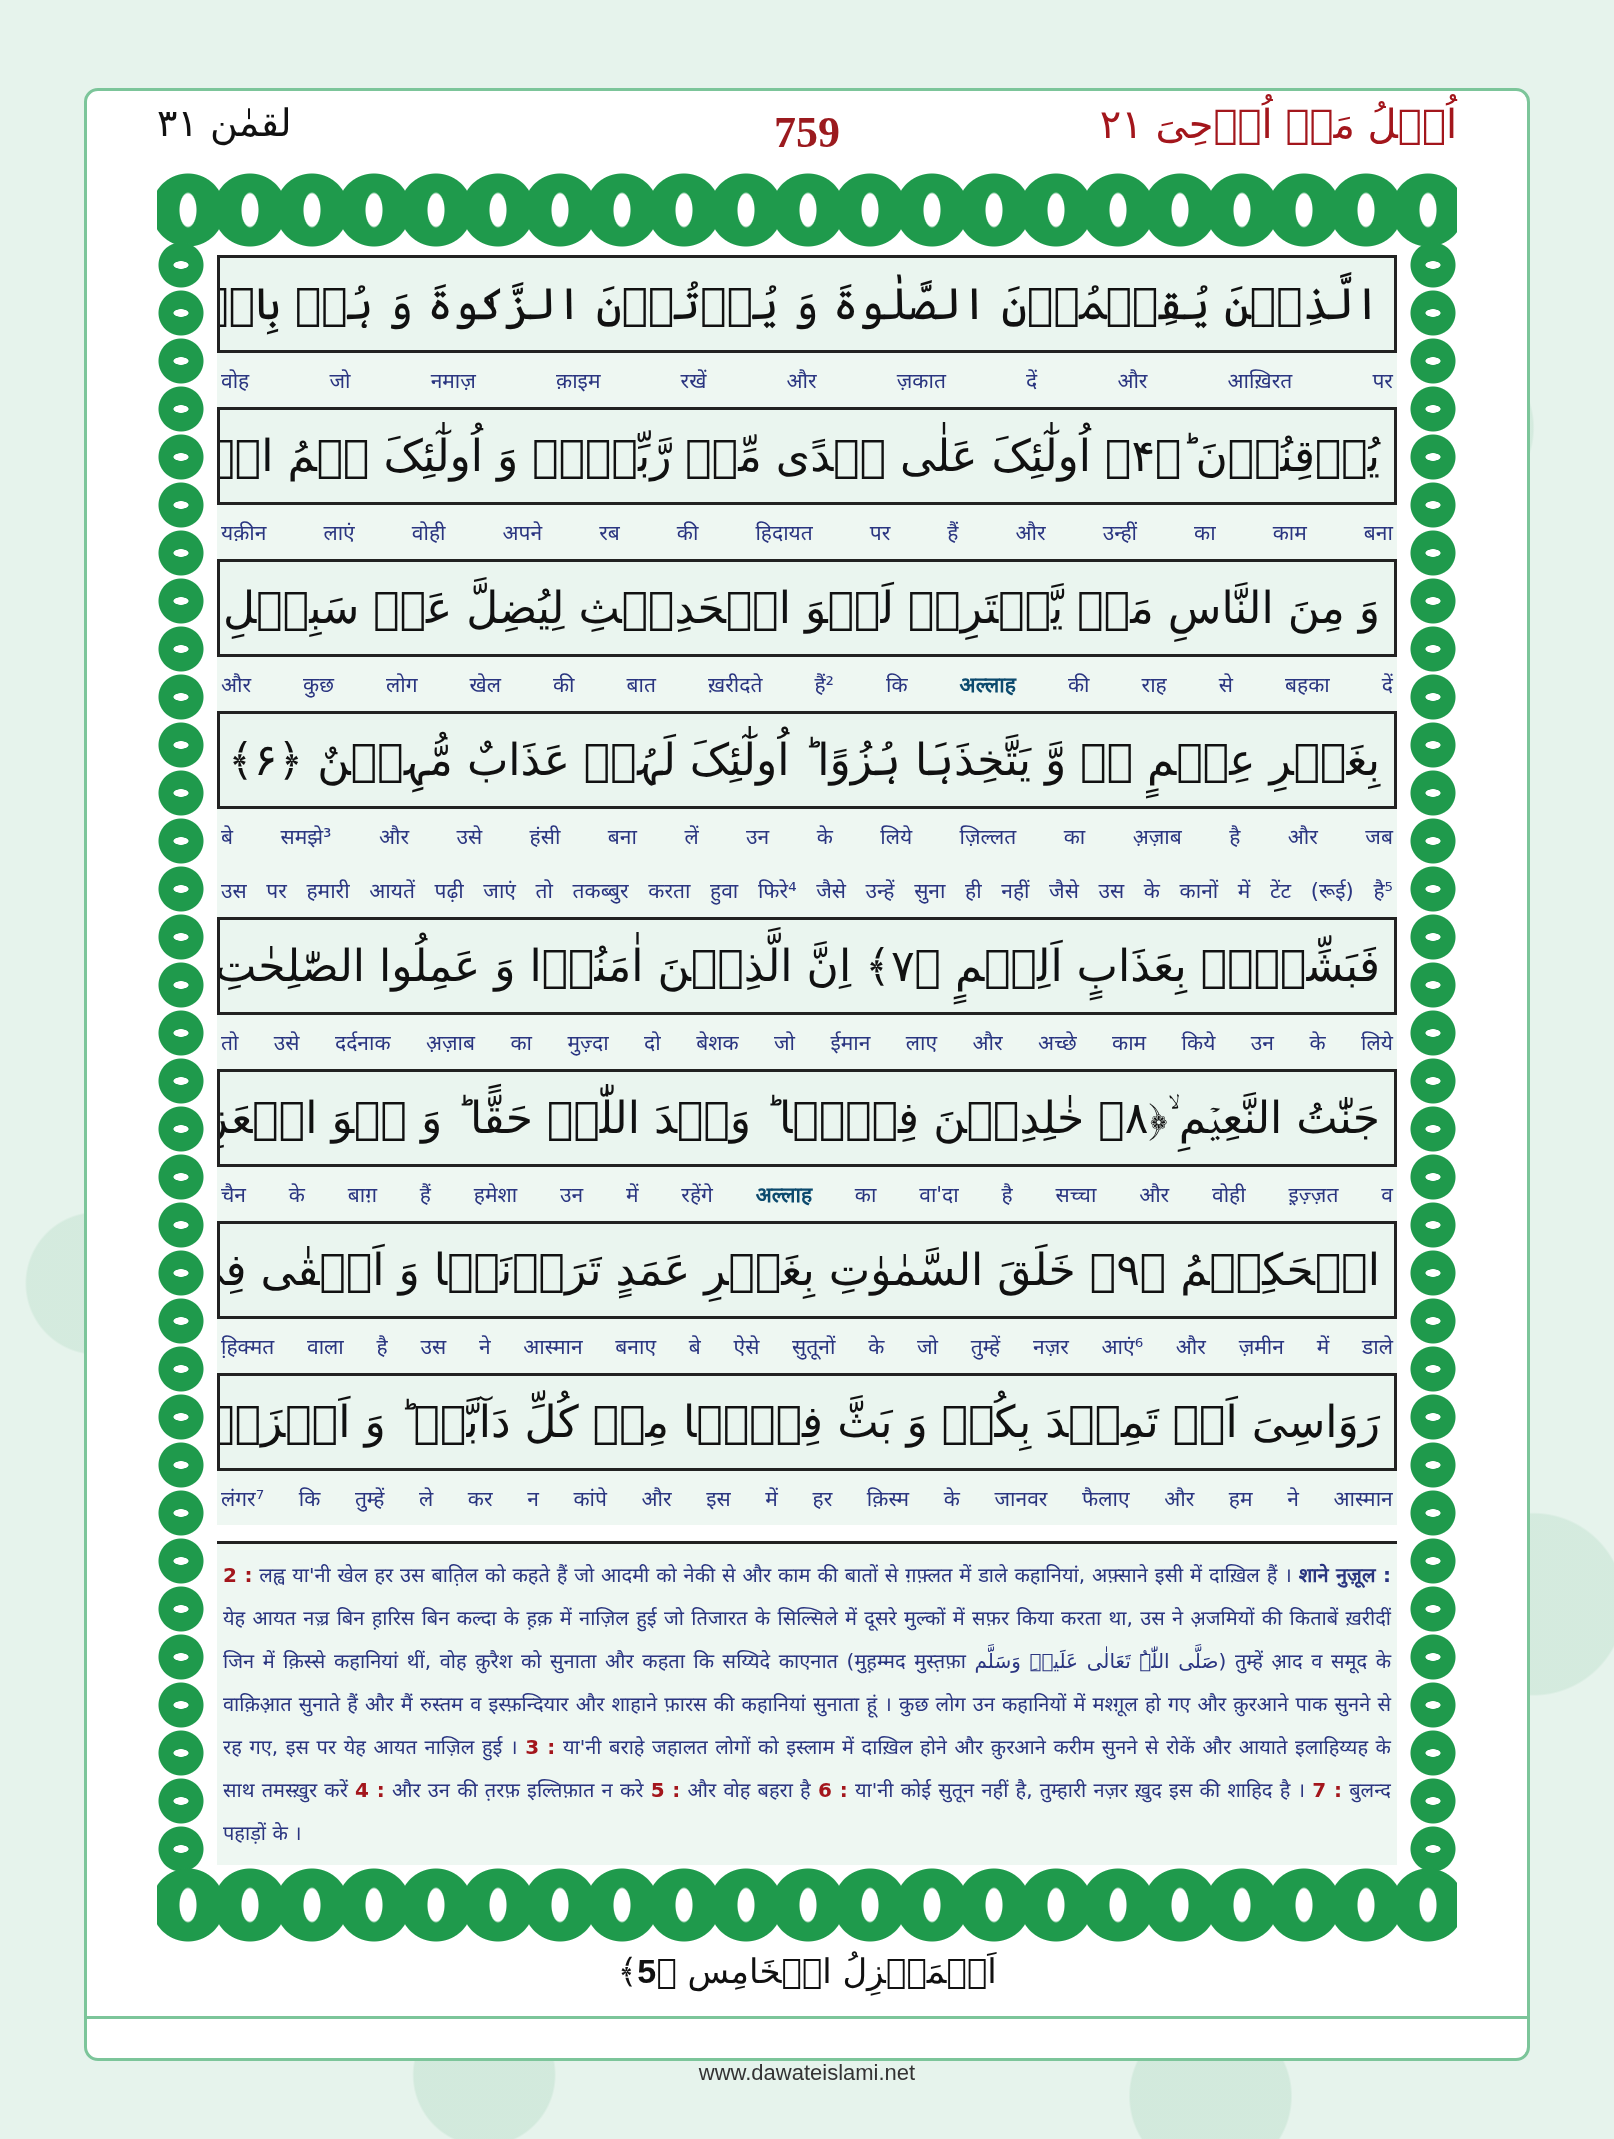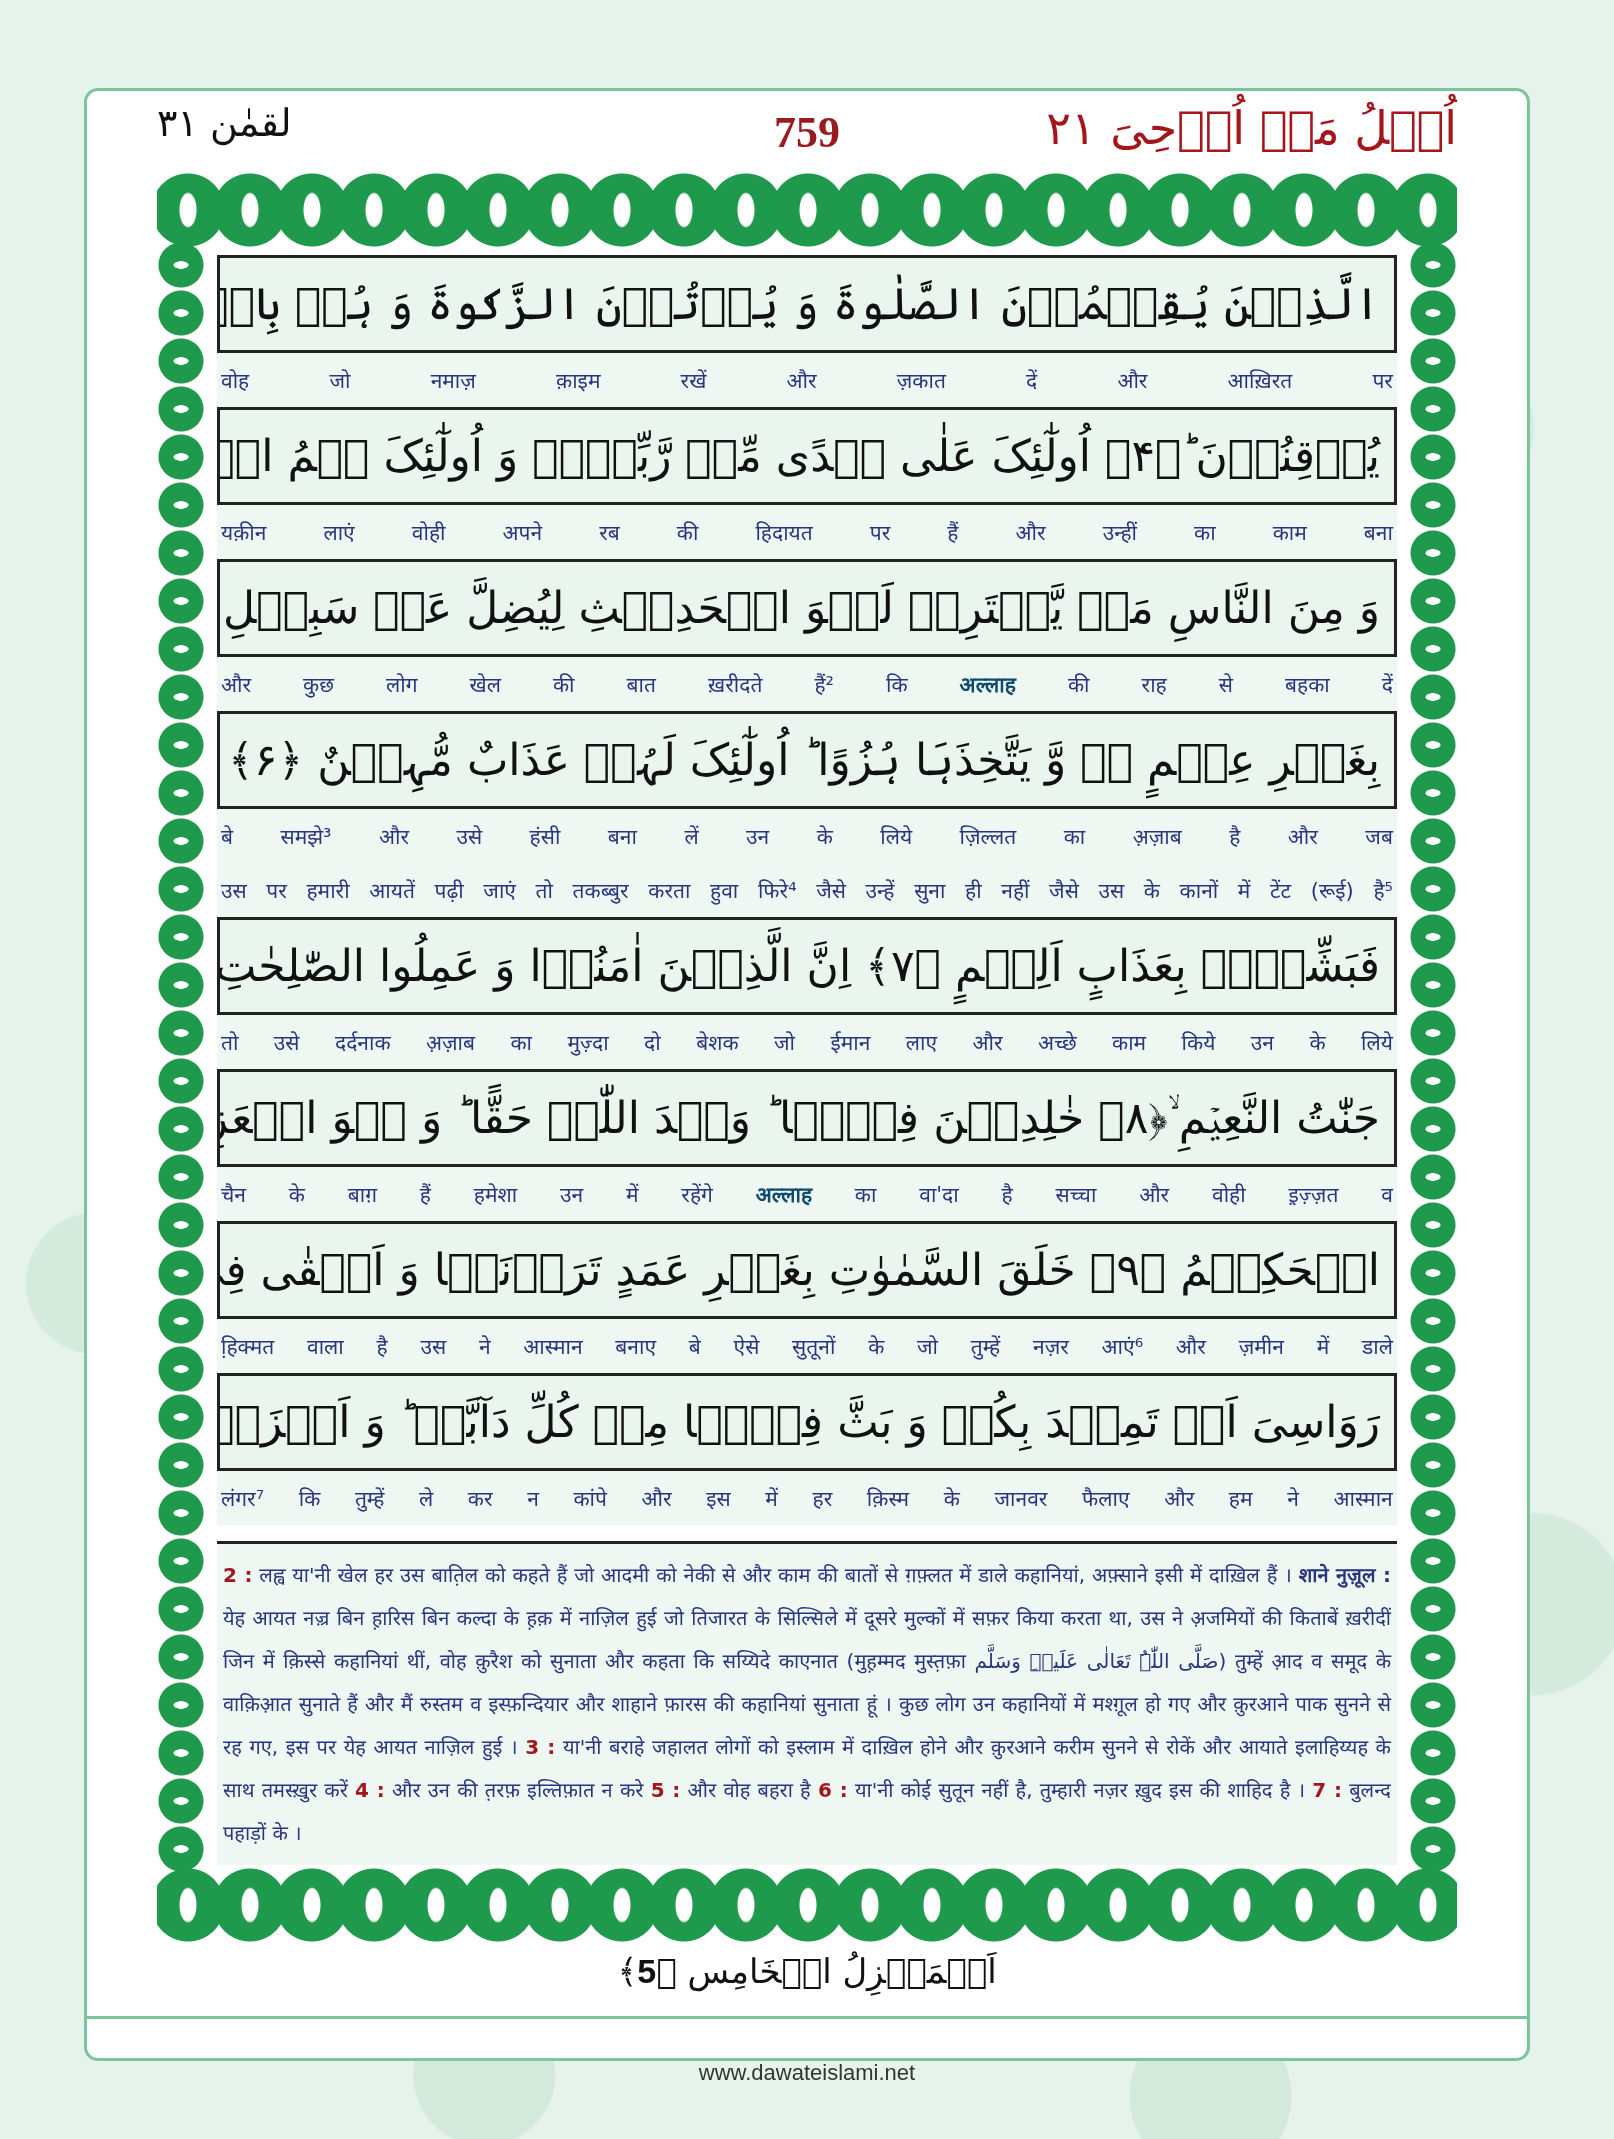--- a/index.html
+++ b/index.html
@@ -9,21 +9,21 @@
       radial-gradient(circle at 10% 8%, rgba(120,190,150,.18) 0 60px, transparent 62px),
       radial-gradient(circle at 90% 20%, rgba(120,190,150,.16) 0 80px, transparent 82px),
       radial-gradient(circle at 6% 60%, rgba(120,190,150,.16) 0 70px, transparent 72px),
       radial-gradient(circle at 95% 75%, rgba(120,190,150,.16) 0 90px, transparent 92px),
       radial-gradient(circle at 30% 97%, rgba(120,190,150,.18) 0 70px, transparent 72px),
       radial-gradient(circle at 75% 98%, rgba(120,190,150,.18) 0 80px, transparent 82px);
     font-family:"DejaVu Sans",sans-serif;}
   .page{position:absolute;left:84px;top:88px;width:1446px;height:1973px;background:#fff;
     border:3px solid #7cc59a;border-radius:14px;box-sizing:border-box;}
   .header{position:absolute;left:0;top:0;width:100%;height:80px;}
-  .hdr-right{position:absolute;right:70px;top:10px;font-family:"DejaVu Serif",serif;font-size:46px;color:#a3161c;direction:rtl;}
+  .hdr-right{position:absolute;right:70px;top:10px;font-family:"DejaVu Serif",serif;font-size:40px;color:#a3161c;direction:rtl;}
   .hdr-center{position:absolute;left:0;right:0;top:16px;text-align:center;font-family:"Liberation Serif",serif;font-weight:bold;font-size:44px;color:#9b1a1e;}
   .hdr-left{position:absolute;left:70px;top:10px;font-family:"DejaVu Serif",serif;font-size:38px;color:#111;direction:rtl;}
   .frame{position:absolute;left:70px;top:80px;width:1300px;height:1770px;}
   .orn-h{position:absolute;left:0;width:100%;height:78px;
     background:
       radial-gradient(ellipse 9px 18px at 50% 50%, #fff 0 8px, transparent 9px),
       radial-gradient(circle at 50% 50%, #1f9a4c 0 36px, transparent 37px);
     background-size:62px 78px;background-repeat:repeat-x;}
   .orn-v{position:absolute;top:70px;width:48px;height:1630px;
     background:

